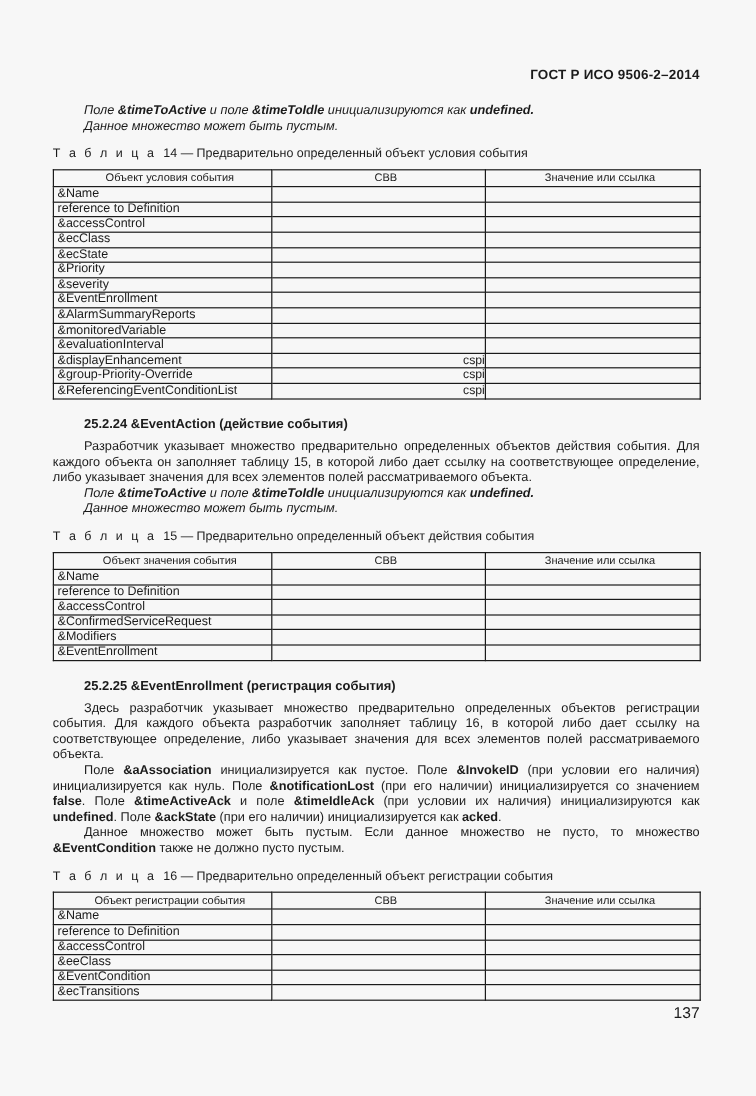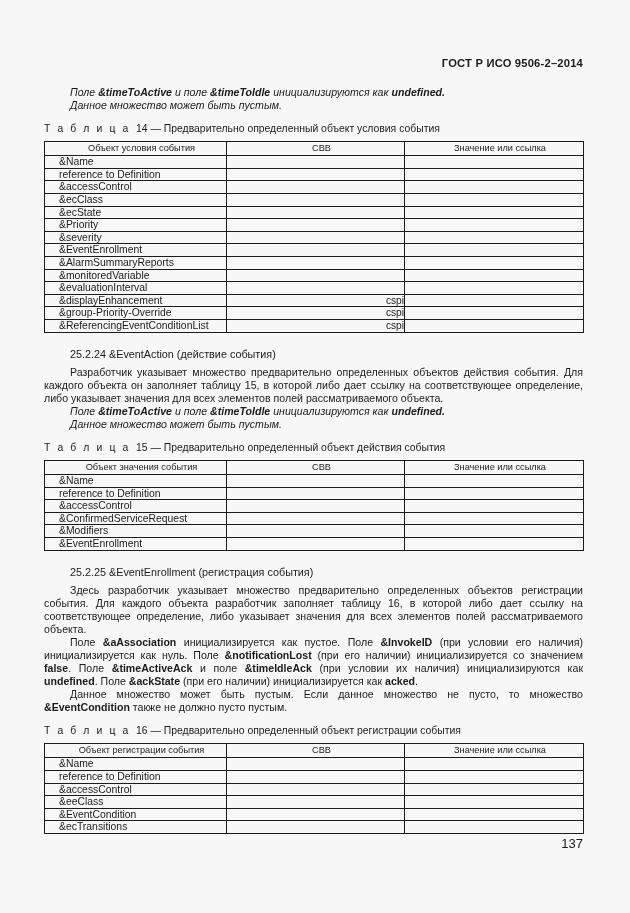--- a/index.html
+++ b/index.html
@@ -44,21 +44,21 @@
     text-align: justify;
     text-justify: inter-word;
     margin: 0;
   }
   .para.indent { text-indent: 26px; }
   .para.hang   { text-indent: 26px; }
   .nojust { text-align: left; font-style: italic; }
 
   .sec-head {
     font-size: 10.8px;
-    font-weight: normal;
+    font-weight: bold;
     margin: 0;
     padding-left: 26px;
     line-height: 14px;
   }
 
   .tbl-caption {
     font-size: 10.4px;
     margin: 0;
     line-height: 13px;
     white-space: nowrap;
@@ -85,21 +85,21 @@
     vertical-align: middle;
   }
   table.gost th {
     font-size: 9.2px;
     height: 13px;
     line-height: 13px;
     padding-left: 12px;
   }
   table.gost td.obj {
     text-align: left;
-    padding-left: 14px;
+    padding-left: 3px;
     font-size: 10.4px;
   }
   table.gost td.cbb {
     text-align: right;
     font-size: 10.2px;
   }
   table.gost td.val { text-align: center; }
 
   col.c1 { width: 182px; }
   col.c2 { width: 178px; }

